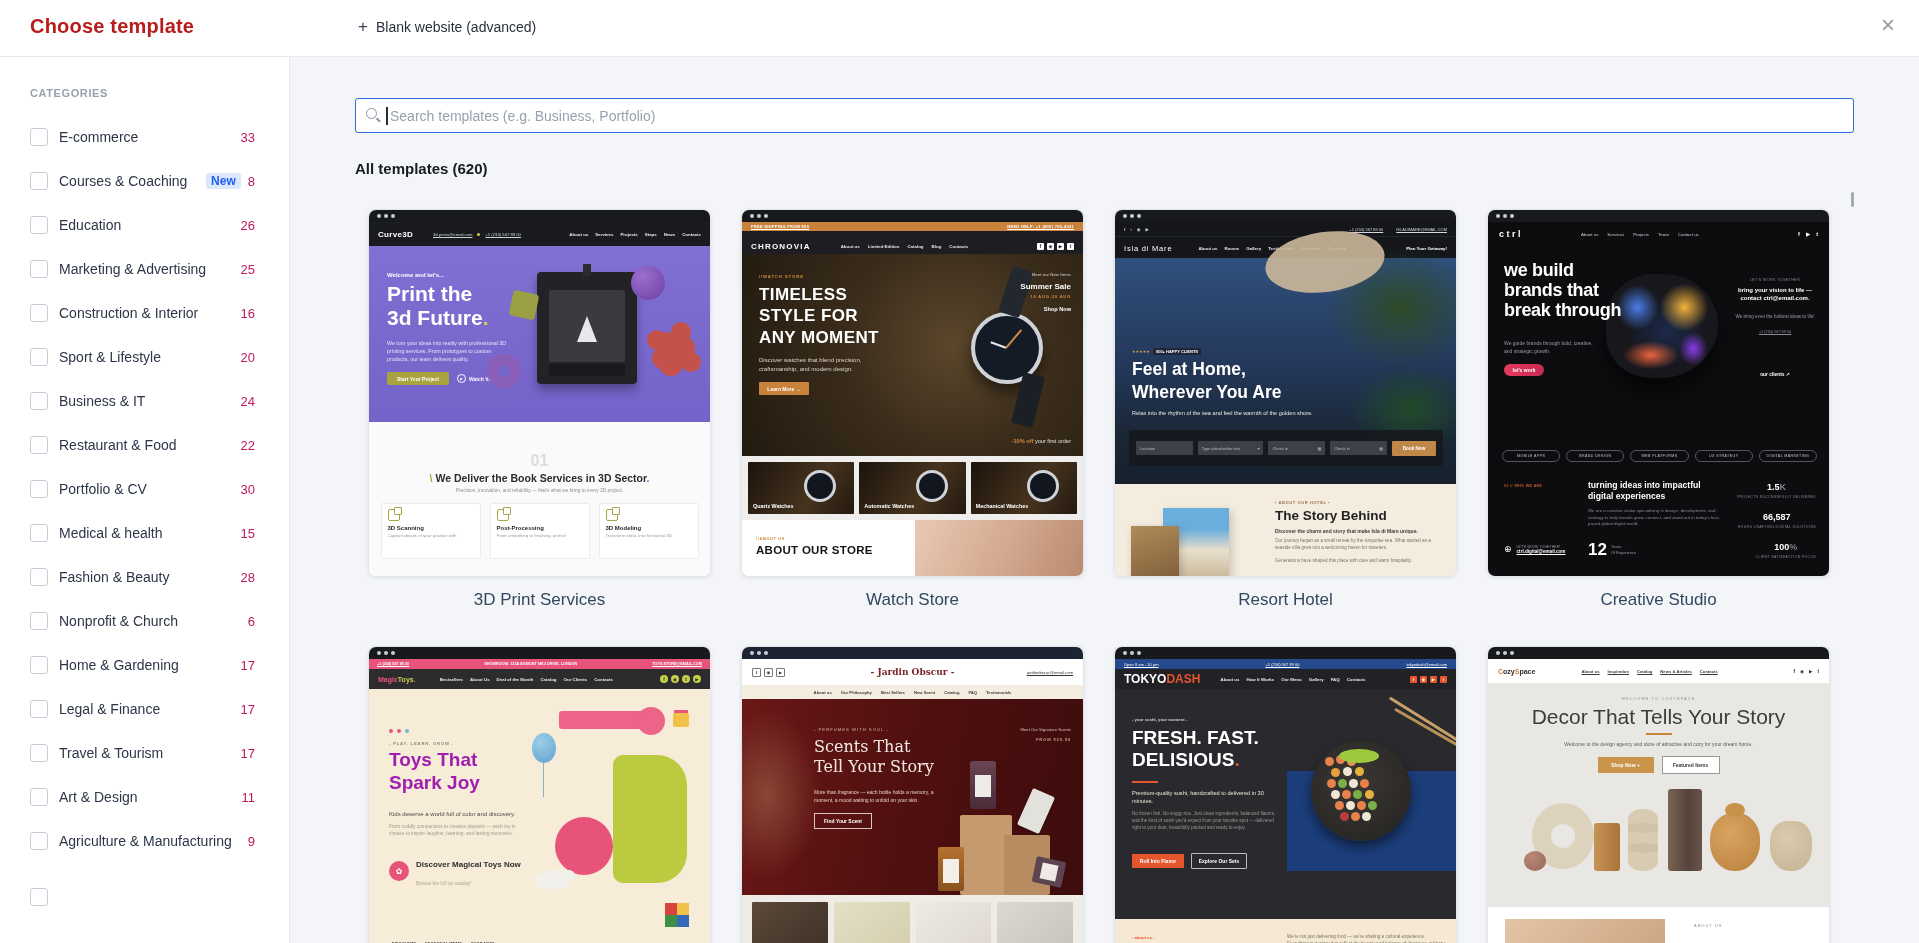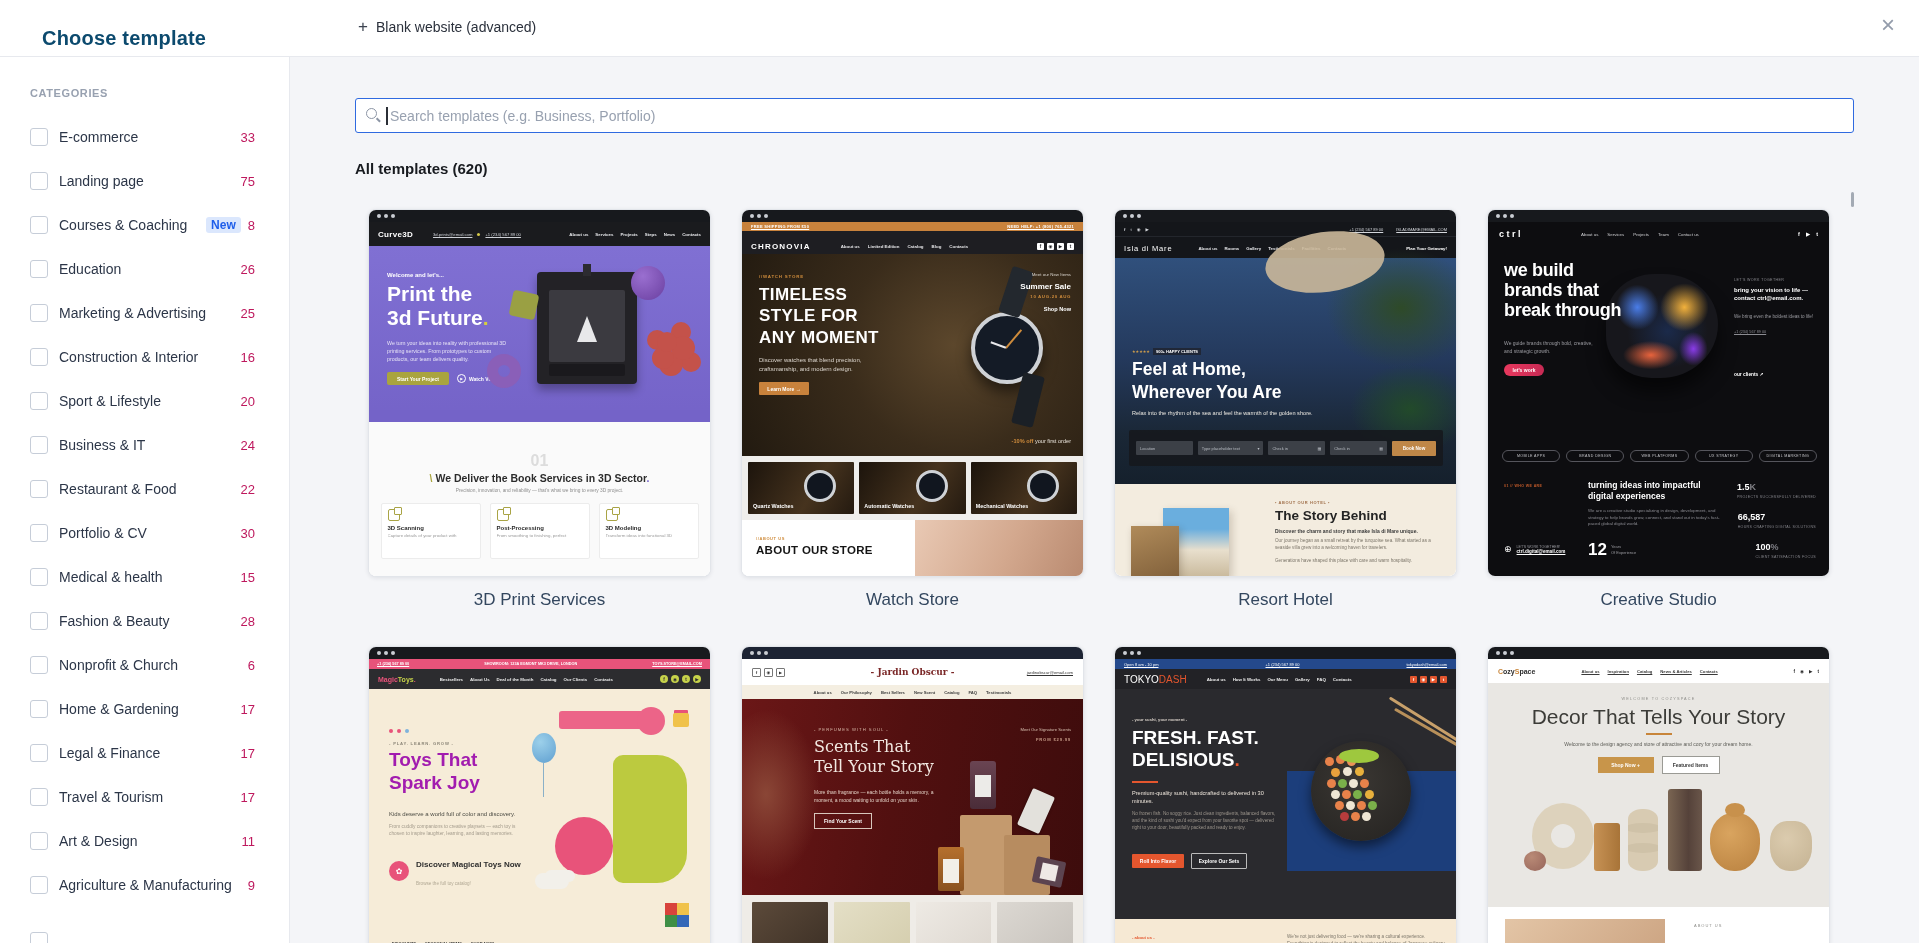--- a/index.html
+++ b/index.html
@@ -2,24 +2,24 @@
 <html><head>
 <meta charset="utf-8">
 <style>
 html,body{margin:0;padding:0}
 body{width:1919px;height:943px;overflow:hidden;background:#fff;font-family:"Liberation Sans","DejaVu Sans",sans-serif;color:#273142}
 .p{position:absolute}
 .fx{display:flex;align-items:center}
 .b{font-weight:bold}
 .w{color:#fff}
 .ctr{text-align:center}
-.r{text-align:left}
+.r{text-align:center}
 
 .hdr{position:absolute;top:0;left:0;right:0;height:56px;background:#fff;border-bottom:1px solid #e7e9ee;z-index:20}
-.hdr h1{margin:12px;position:absolute;left:30px;top:15px;font-size:20px;color:#0c4a6e;letter-spacing:.2px}
+.hdr h1{margin:0;position:absolute;left:30px;top:15px;font-size:20px;color:#b91c1c;letter-spacing:.2px}
 .blank-btn{position:absolute;left:352px;top:14px;display:flex;align-items:center;gap:8px;font-size:14px;color:#2b313c;cursor:pointer;padding:4px 6px}
 .blank-btn .pl{font-size:17px;color:#3c4350;line-height:1}
 .close{position:absolute;right:18px;top:11px;font-size:24px;color:#939cab;cursor:pointer;line-height:1;padding:2px 6px}
 
 .sb{position:absolute;top:57px;left:0;width:289px;bottom:0;background:#fff;border-right:1px solid #e7e9ee;overflow:hidden}
 .sb-title{margin:30px 0 0 30px;font-size:11px;font-weight:700;letter-spacing:.6px;color:#98a1b0}
 .catlist{margin-top:16px}
 .cat{display:flex;align-items:center;height:44px;padding:0 34px 0 30px;cursor:pointer}
 .cb{width:16px;height:16px;border:1px solid #c6cdd8;border-radius:3px;background:#fff;flex:0 0 16px}
 .cl{margin-left:11px;font-size:14px;color:#2c3648}
@@ -135,26 +135,20 @@
 </div>
 
 <div class="sb">
   <div class="sb-title">CATEGORIES</div>
   <div class="catlist">
     <div class="cat">
         <span class="cb"></span>
         <span class="cl">E-commerce</span>
         <span class="sp"></span>
         <span class="cc">33</span>
-      </div>
-    <div class="cat">
-        <span class="cb"></span>
-        <span class="cl">Landing page</span>
-        <span class="sp"></span>
-        <span class="cc">75</span>
       </div>
     <div class="cat">
         <span class="cb"></span>
         <span class="cl">Courses &amp; Coaching</span>
         <span class="sp"></span>
         <span class="badge">New</span>
         <span class="cc">8</span>
       </div>
     <div class="cat">
         <span class="cb"></span>
@@ -661,21 +655,21 @@
             <i></i>
             <i></i>
           </div>
         <div class="pv">
           <div class="c6top">
               <u>Open 8 am - 10 pm</u>
               <u>+1 (234) 567 89 00</u>
               <u>tokyodash@email.com</u>
             </div>
           <div class="c6nav">
-            <span style="font-size:10px;font-weight:normal"><span style="color:#fff">TOKYO</span><span style="color:#e4562e">DASH</span></span>
+            <span style="font-size:12px;font-weight:bold"><span style="color:#fff">TOKYO</span><span style="color:#e4562e">DASH</span></span>
             <span class="nv">
                 <em style="font-style:normal">About us</em>
                 <em style="font-style:normal">How It Works</em>
                 <em style="font-style:normal">Our Menu</em>
                 <em style="font-style:normal">Gallery</em>
                 <em style="font-style:normal">FAQ</em>
                 <em style="font-style:normal">Contacts</em>
               </span>
             <span class="c6soc">
                 <i>f</i>

